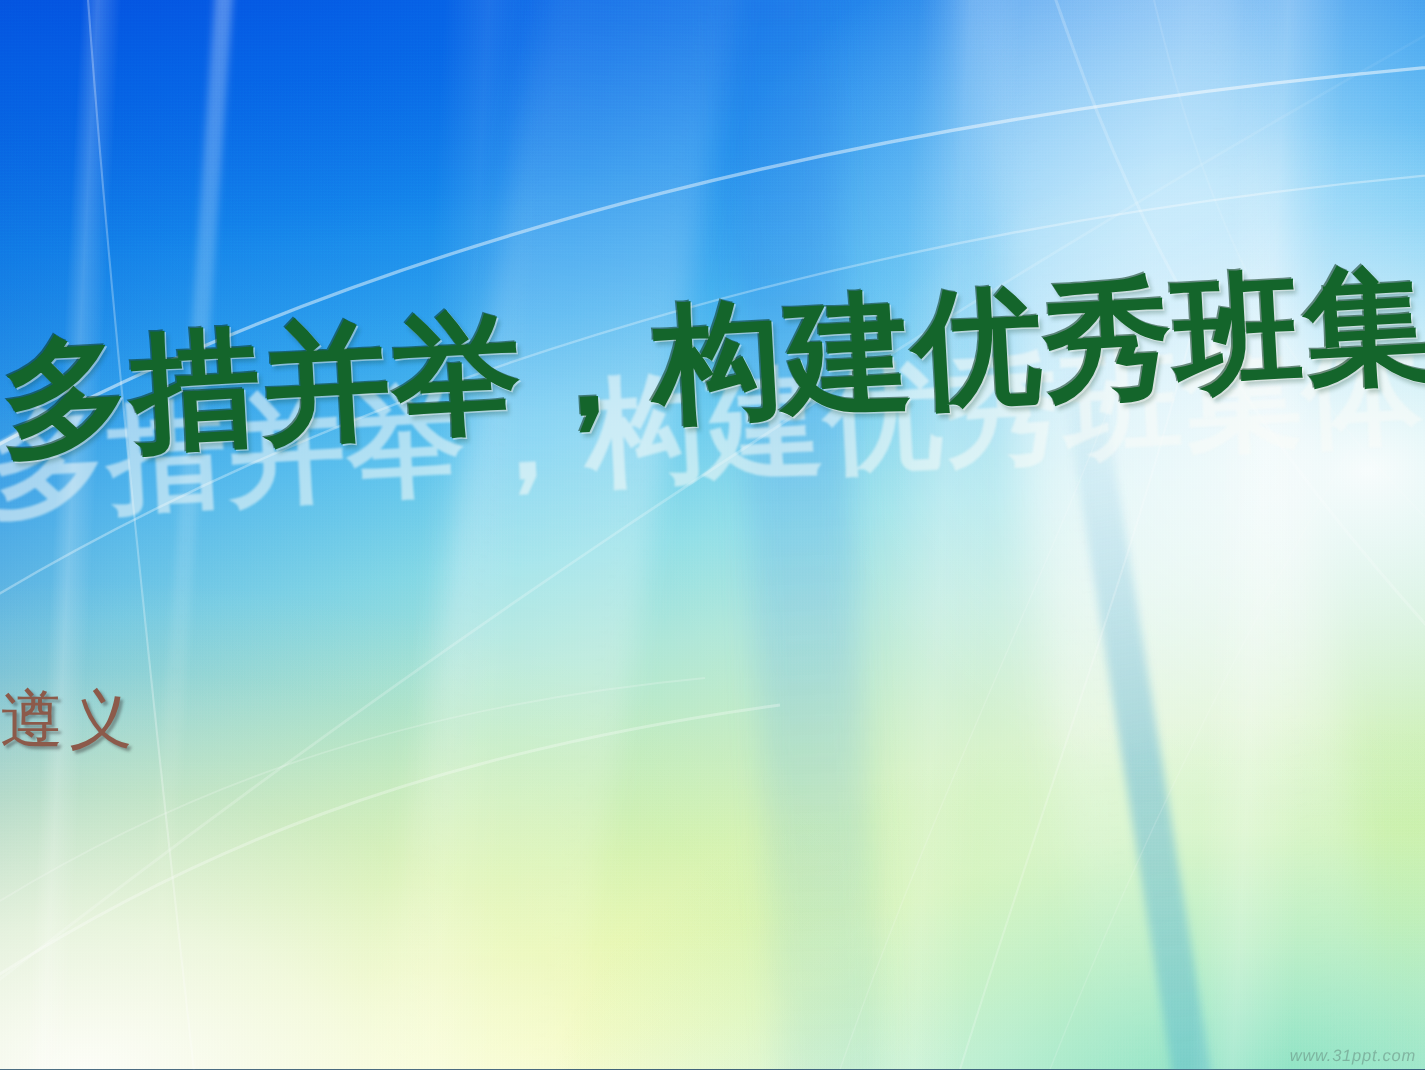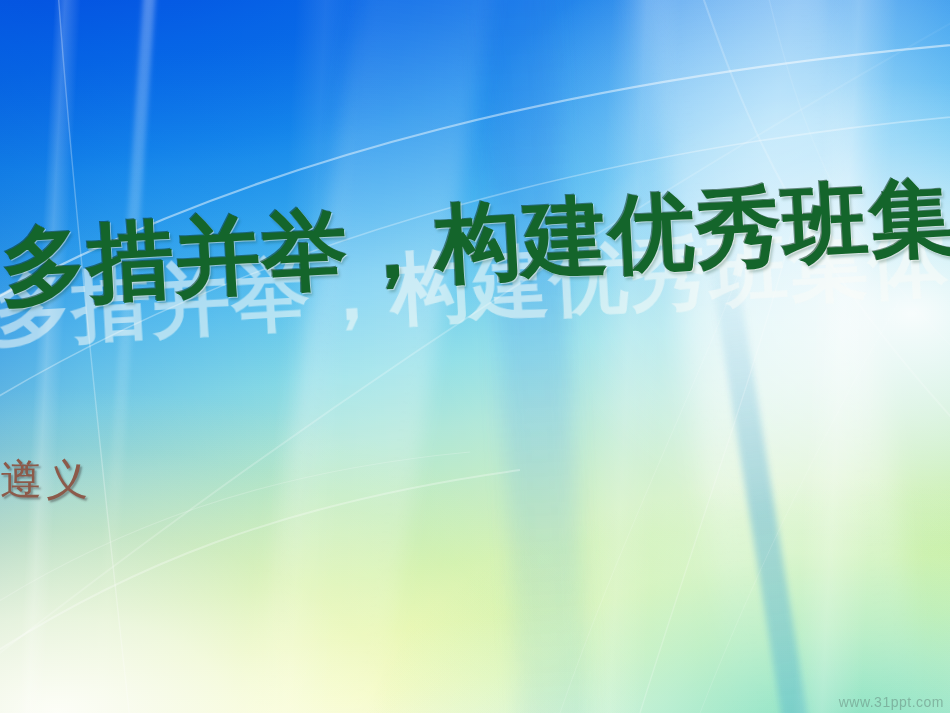--- a/index.html
+++ b/index.html
@@ -273,24 +273,25 @@
     color: #8c5a4a;
     text-shadow: 2px 2px 2px rgba(60,60,60,0.45);
     white-space: nowrap;
   }
 
   #watermark {
     position: absolute;
     right: 6px;
     bottom: 3px;
     font-family: "Liberation Sans", sans-serif;
-    font-size: 14px;
+    font-size: 11px;
     letter-spacing: 0.5px;
     color: rgba(90,120,110,0.45);
     user-select: none;
+    font-style: italic;
   }
 </style>
 </head>
 <body>
 
 <div id="slide">
 
   <div class="bg-layer bg-base"></div>
   <div class="bg-layer bg-hwash"></div>
   <div class="bg-layer bg-topleft"></div>

